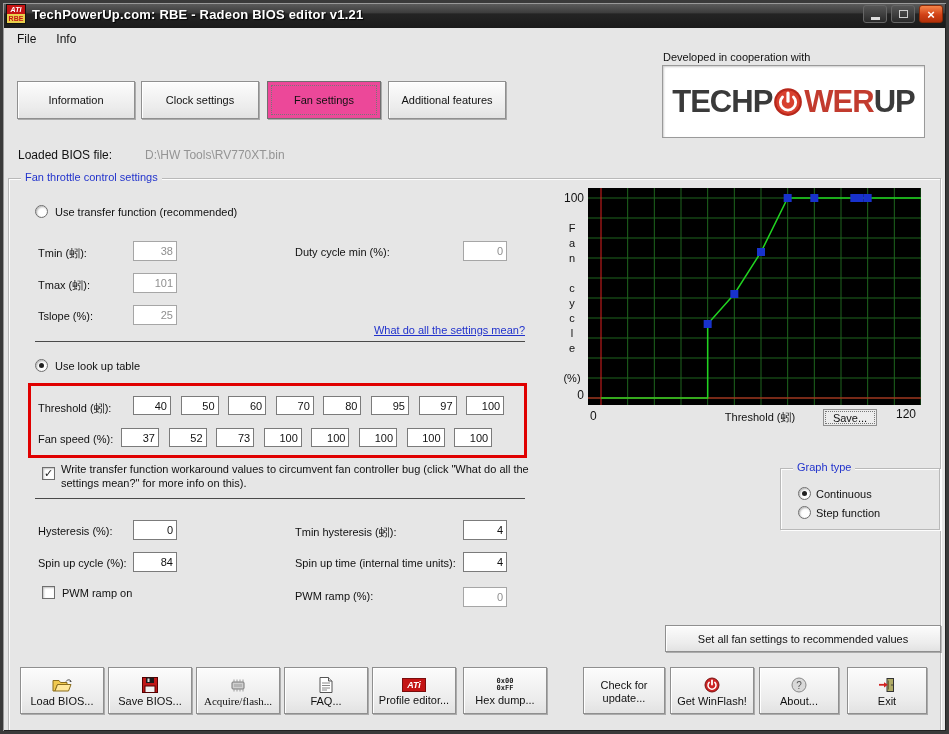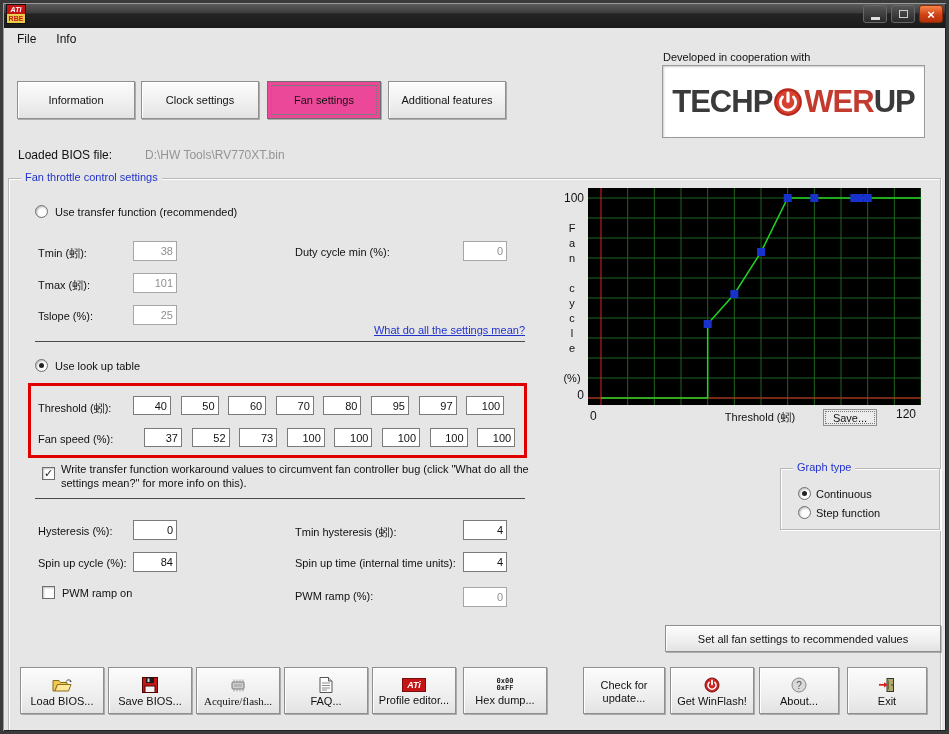--- a/index.html
+++ b/index.html
@@ -73,20 +73,21 @@
   .ati-badge { background:#c41414; color:#fff; font:italic bold 9px "Liberation Sans",sans-serif; padding:1px 4px; border:1px solid #7a0d0d; }
 </style>
 </head>
 <body>
 
 <div class="titlebar">
   <div class="app-icon">
     <span class="ai-top">ATI</span>
     <span class="ai-bot">RBE</span>
   </div>
+  <span class="title-text">TechPowerUp.com: RBE - Radeon BIOS editor v1.21</span>
   <div class="win-controls">
     <div class="wc-btn">
         <span class="min-glyph"></span>
       </div>
     <div class="wc-btn">
         <span class="max-glyph"></span>
       </div>
     <div class="wc-btn wc-close">
         <span>×</span>
       </div>
@@ -153,21 +154,21 @@
     <input class="field small" value="50" style="left: 47.6px;">
     <input class="field small" value="60" style="left: 95.2px;">
     <input class="field small" value="70" style="left: 142.8px;">
     <input class="field small" value="80" style="left: 190.4px;">
     <input class="field small" value="95" style="left: 238px;">
     <input class="field small" value="97" style="left: 285.6px;">
     <input class="field small" value="100" style="left: 333.2px;">
   </div>
 
 <span class="label" style="left:38px; top:433px;">Fan speed (%):</span>
-<div style="position:absolute; left:144px; top:428px; width:380px; height:19px;">
+<div style="position:absolute; left:121px; top:428px; width:380px; height:19px;">
     <input class="field small" value="37" style="left: 0px;">
     <input class="field small" value="52" style="left: 47.6px;">
     <input class="field small" value="73" style="left: 95.2px;">
     <input class="field small" value="100" style="left: 142.8px;">
     <input class="field small" value="100" style="left: 190.4px;">
     <input class="field small" value="100" style="left: 238px;">
     <input class="field small" value="100" style="left: 285.6px;">
     <input class="field small" value="100" style="left: 333.2px;">
   </div>
 

